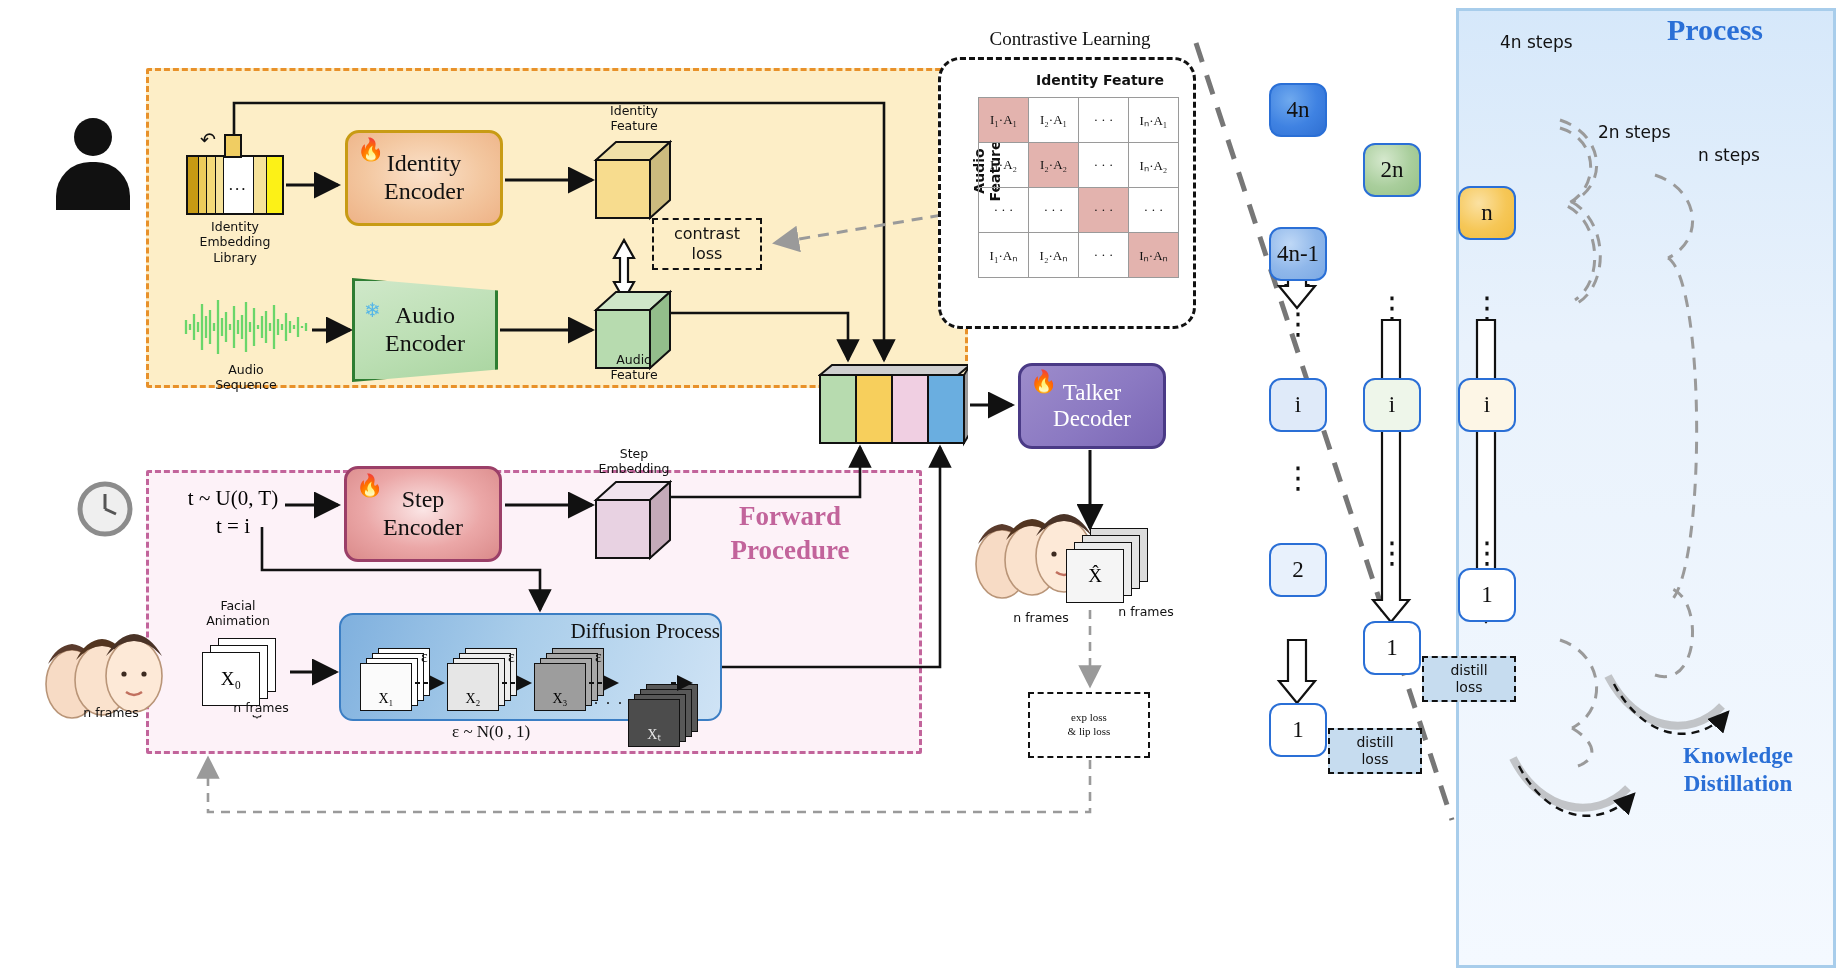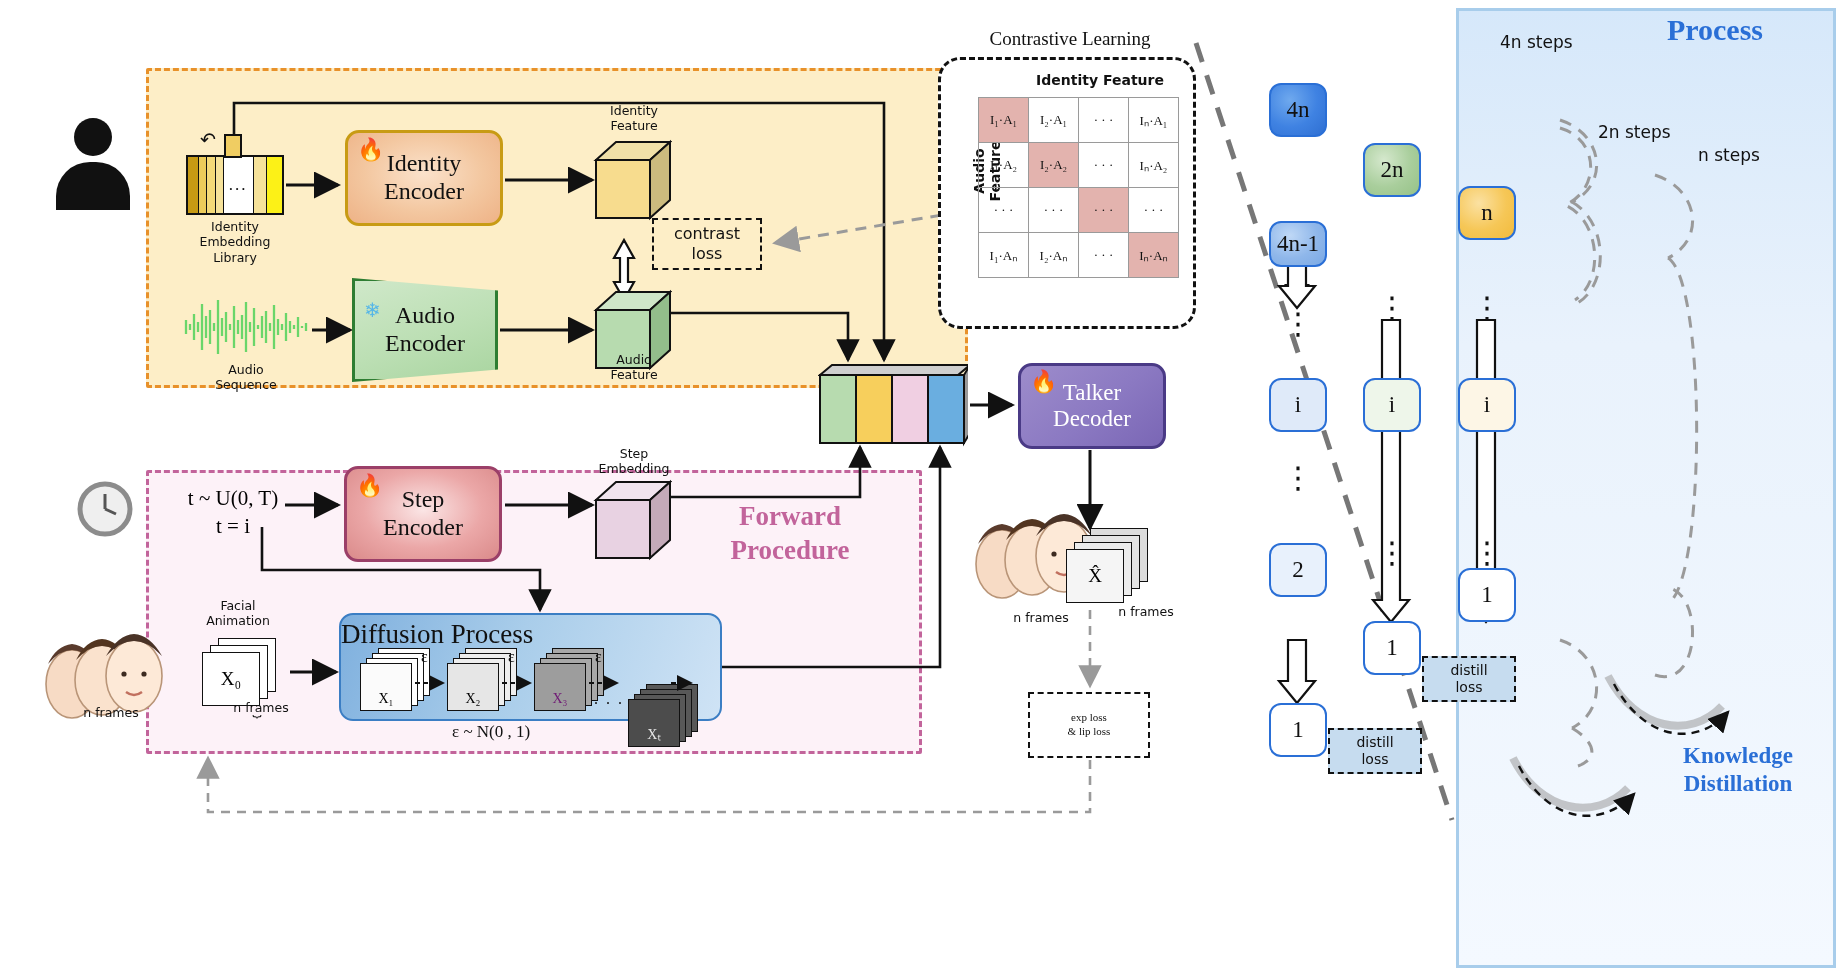--- a/index.html
+++ b/index.html
@@ -131,21 +131,21 @@
   }
 
   
   #diffusion {
     left:339px; top:613px; width:383px; height:108px;
     border-radius:14px;
     background:linear-gradient(110deg,#7fb0de 0%, #a9cdea 45%, #cfe3f5 100%);
     border:2px solid #3b7ec4;
   }
   #diff-title { position:absolute; left:0; top:4px; width:100%;
-                text-align:left; font-size:27px; color:#111; }
+                text-align:right; font-size:21px; color:#111; }
 
   
   #dn-panel {
     left:1456px; top:8px; width:380px; height:960px;
     background:linear-gradient(180deg,#d6e8fa 0%, #e9f2fc 35%, #f4f9ff 100%);
     border:3px solid #a8cdeb;
   }
   #dn-title { left:1610px; top:12px; width:210px; text-align:center;
               color:#2a6fd6; font-weight:bold; font-size:30px; line-height:1.2; }
   .steps-lbl { font-family:"DejaVu Sans", sans-serif; font-size:17px; color:#111; }
@@ -490,21 +490,21 @@
   <div class="abs" style="left:6px;top:10px;width:52px;height:48px;background:#eeeeee;border:1.6px solid #111;"></div>
   <div class="abs" style="left:0;top:15px;width:52px;height:48px;background:#e6e6e6;border:1.6px solid #111;
               display:flex;align-items:flex-end;justify-content:center;font-size:14px;padding-bottom:3px;">X₂</div>
 </div>
 
 <div class="abs" style="left:534px; top:648px; width:74px; height:66px;">
   <div class="abs" style="left:18px;top:0;width:52px;height:48px;background:#a8a8a8;border:1.6px solid #111;"></div>
   <div class="abs" style="left:12px;top:5px;width:52px;height:48px;background:#a8a8a8;border:1.6px solid #111;"></div>
   <div class="abs" style="left:6px;top:10px;width:52px;height:48px;background:#a8a8a8;border:1.6px solid #111;"></div>
   <div class="abs" style="left:0;top:15px;width:52px;height:48px;background:#9d9d9d;border:1.6px solid #111;
-              display:flex;align-items:flex-end;justify-content:center;font-size:14px;padding-bottom:3px;color:#701a75;">X₃</div>
+              display:flex;align-items:flex-end;justify-content:center;font-size:14px;padding-bottom:3px;color:#000000;">X₃</div>
 </div>
 
 <div class="abs" style="left:628px; top:648px; width:74px; height:66px;margin-top:36px;">
   <div class="abs" style="left:18px;top:0;width:52px;height:48px;background:#585858;border:1.6px solid #111;"></div>
   <div class="abs" style="left:12px;top:5px;width:52px;height:48px;background:#585858;border:1.6px solid #111;"></div>
   <div class="abs" style="left:6px;top:10px;width:52px;height:48px;background:#585858;border:1.6px solid #111;"></div>
   <div class="abs" style="left:0;top:15px;width:52px;height:48px;background:#4c4c4c;border:1.6px solid #111;
               display:flex;align-items:flex-end;justify-content:center;font-size:14px;padding-bottom:3px;color:#e9e9e9;">Xₜ</div>
 </div>
 
@@ -578,21 +578,21 @@
 <div class="abs" id="dn-title">
   <div>Process</div>
 </div>
 
 <div class="abs steps-lbl" style="left:1500px; top:32px;">4n steps</div>
 <div class="abs steps-lbl" style="left:1598px; top:122px;">2n steps</div>
 <div class="abs steps-lbl" style="left:1698px; top:145px;">n steps</div>
 
 <div class="nodebox" style="left:1269px; top:83px; width:58px; height:54px; border:2px solid #2a6fd6;
             background:radial-gradient(ellipse at 35% 30%, #6fa9ee 0%, #3f82e2 55%, #2f6fd2 100%); color:#111;">4n</div>
-<div class="nodebox" style="left:1269px; top:221px; width:58px; height:46px; border:2px solid #2a6fd6;
+<div class="nodebox" style="left:1269px; top:227px; width:58px; height:54px; border:2px solid #2a6fd6;
             background:radial-gradient(ellipse at 35% 30%, #bfd8f6 0%, #8fb7ea 55%, #7ba9e4 100%); color:#111;font-family:Liberation Serif, serif;">4n-1</div>
 <div class="nodebox" style="left:1269px; top:378px; width:58px; height:54px; border:2px solid #2a6fd6;
             background:#dfeaf9; color:#111;">i</div>
 <div class="nodebox" style="left:1269px; top:543px; width:58px; height:54px; border:2px solid #2a6fd6;
             background:#e8f1fc; color:#111;">2</div>
 <div class="nodebox" style="left:1269px; top:703px; width:58px; height:54px; border:2px solid #2a6fd6;
             background:#ffffff; color:#111;">1</div>
 
 <div class="nodebox" style="left:1363px; top:143px; width:58px; height:54px; border:2px solid #2a6fd6;
             background:radial-gradient(ellipse at 35% 30%, #d5e8cd 0%, #a9ce9c 55%, #96c288 100%); color:#111;">2n</div>

